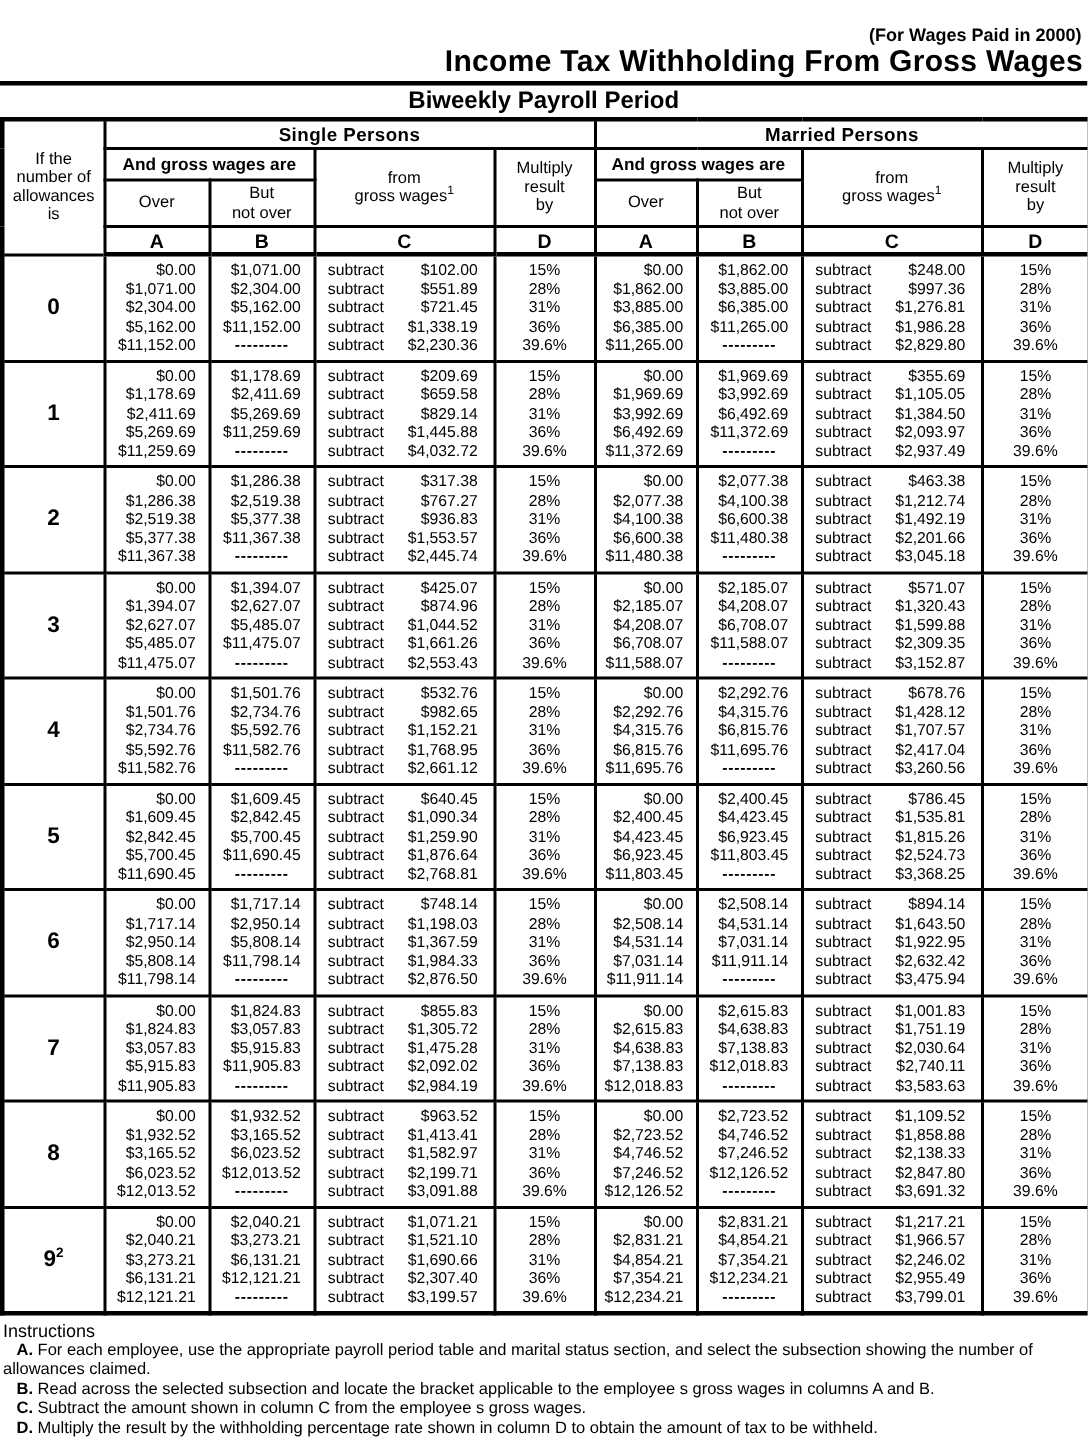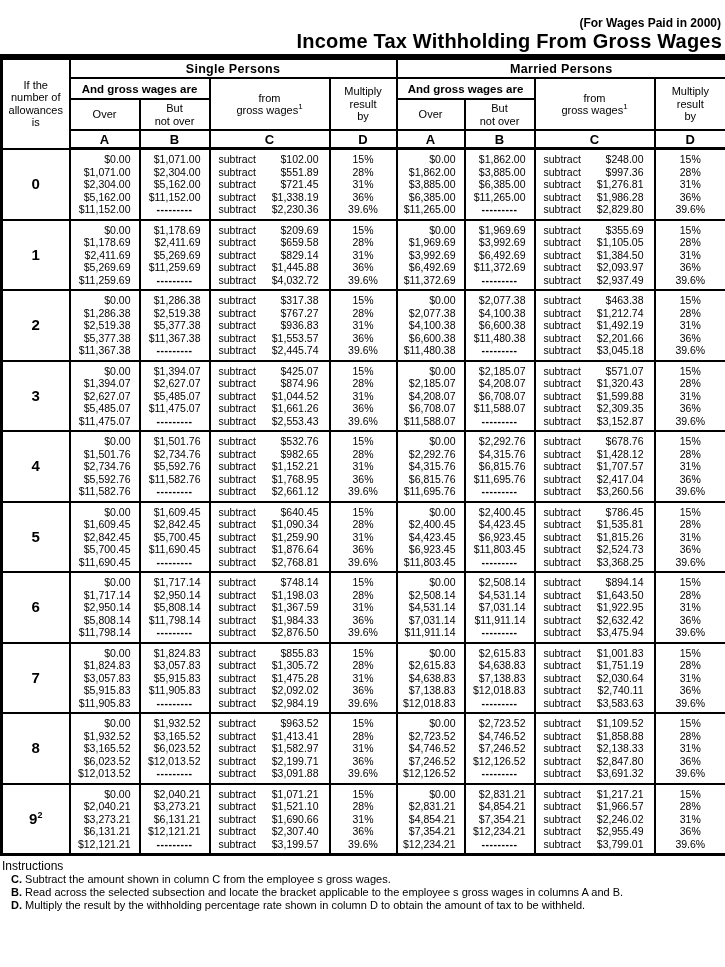--- a/index.html
+++ b/index.html
@@ -39,20 +39,21 @@
   .instructions p{margin:0;text-indent:9px;}
 </style>
 </head>
 <body>
 
 <div class="page">
 
   <div class="top-note">(For Wages Paid in 2000)</div>
   <div class="title2">Income Tax Withholding From Gross Wages</div>
   <div class="rule-top"></div>
+  <div class="period">Biweekly Payroll Period</div>
 
   <table class="wb">
     <colgroup>
       <col style="width:68px">
         <col style="width:70px">
         <col style="width:70px">
         <col style="width:120px">
         <col style="width:67px">
       <col style="width:68px">
         <col style="width:70px">
@@ -1004,18 +1005,19 @@
             <div>31%</div>
             <div>36%</div>
             <div>39.6%</div>
           </td>
         </tr>
       </tbody>
   </table>
 
   <div class="instructions">
     <div class="ititle">Instructions</div>
+    <p><b>A.</b> <span>For each employee,  use the appropriate payroll period table and marital status section, and select the subsection showing the number of allowances claimed.</span></p>
+    <p><b>B.</b> <span>Read across the selected subsection and locate the bracket applicable to the employee s gross wages in columns A and B.</span></p>
     <p><b>C.</b> <span>Subtract the amount shown in column C from the employee s gross wages.</span></p>
-    <p><b>B.</b> <span>Read across the selected subsection and locate the bracket applicable to the employee s gross wages in columns A and B.</span></p>
     <p><b>D.</b> <span>Multiply the result by the withholding percentage rate shown in column D to obtain the amount of tax to be withheld.</span></p>
   </div>
 
 </div>
 
 </body></html>

